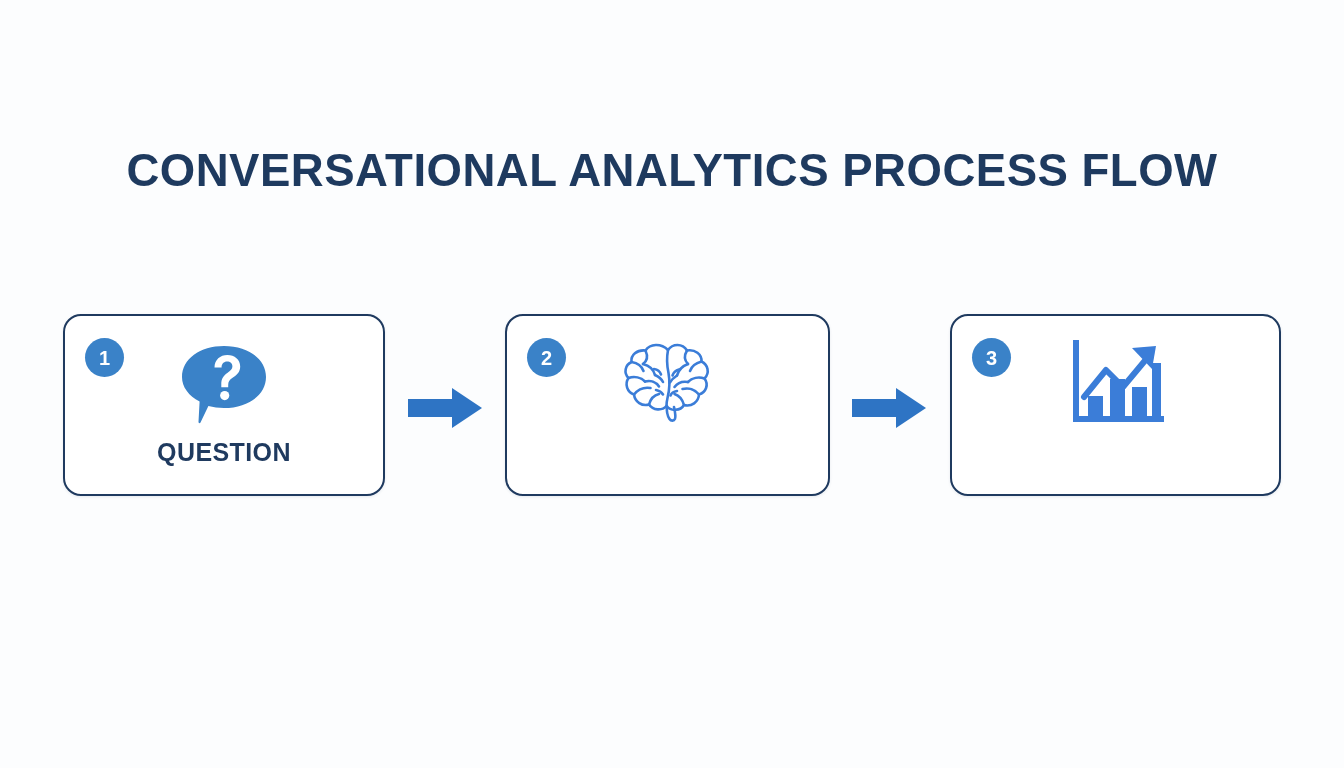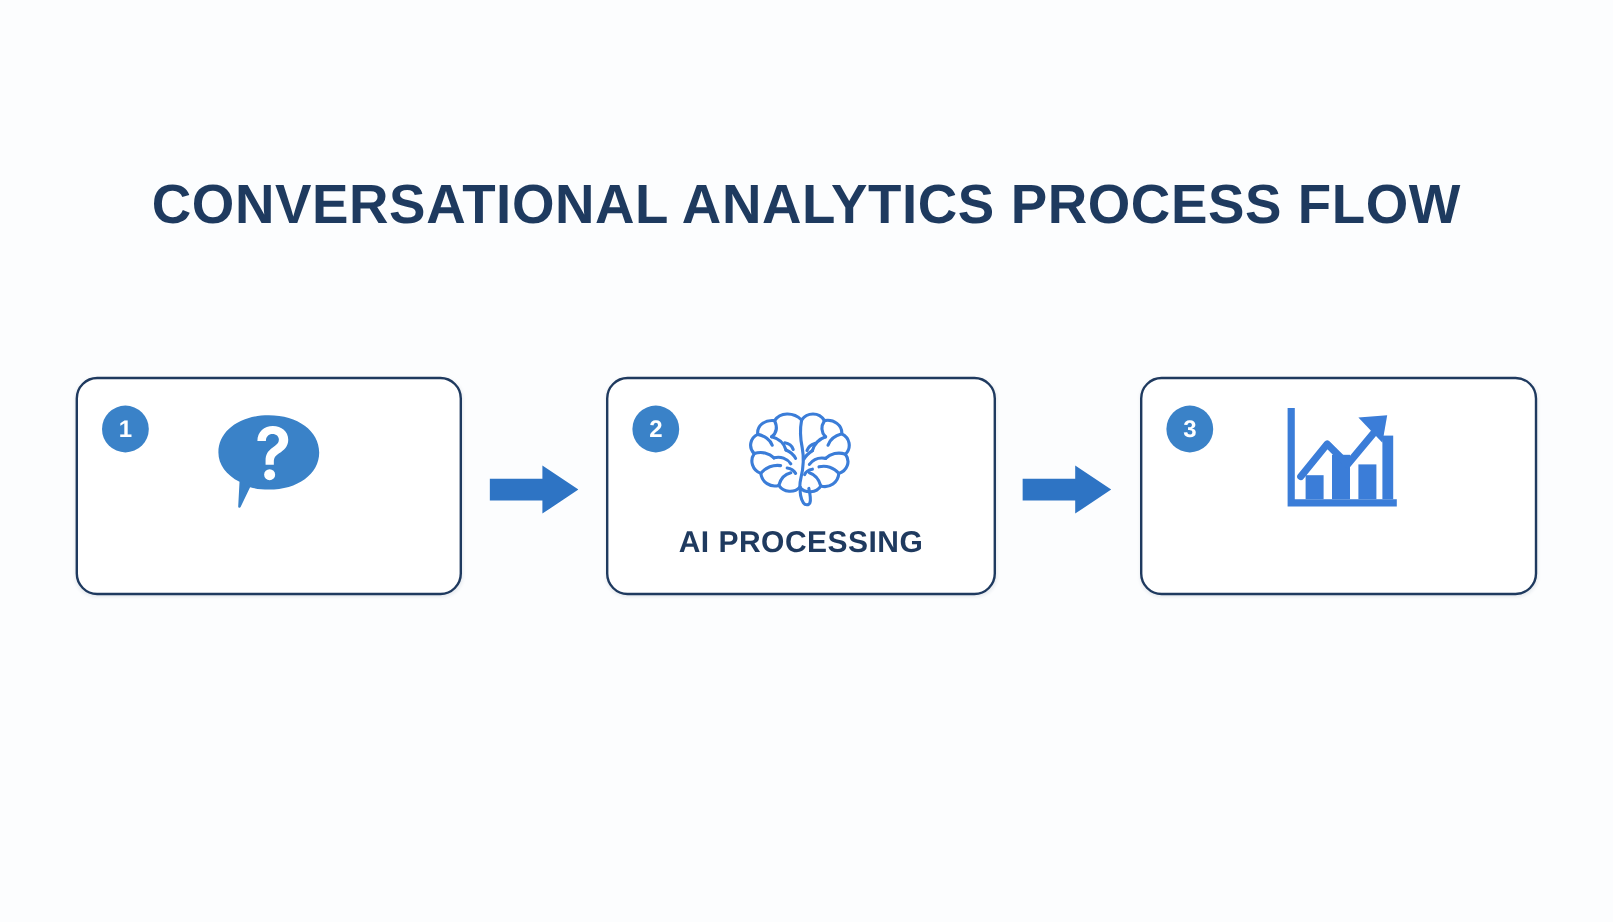--- a/index.html
+++ b/index.html
@@ -118,20 +118,21 @@
                  L22.5 82.5 C22.0 83.6 20.4 83.2 20.5 82.0 L21.6 61.5
                  C10.6 55.8 4 47.0 4 37 C4 19 22 6 46 6 Z" fill="#3a82c8"></path>
         <path d="M36.5 27.5 C36.5 19.8 42.2 15.0 49.4 15.0 C56.6 15.0 62.2 19.6 62.2 26.4
                  C62.2 32.2 58.6 35.0 54.6 37.8 C51.4 40.0 50.2 41.6 50.2 45.0
                  L50.2 47.2 L43.3 47.2 L43.3 44.0 C43.3 38.8 45.2 36.0 49.3 33.0
                  C52.6 30.6 54.4 29.2 54.4 26.5 C54.4 23.4 52.2 21.6 49.1 21.6
                  C45.8 21.6 43.6 23.8 43.6 27.5 Z" fill="#ffffff"></path>
         <circle cx="46.7" cy="55.6" r="4.6" fill="#ffffff"></circle>
       </svg>
     </div>
+    <div class="step-label">QUESTION</div>
   </div>
 
   <div class="flow-arrow arrow-1">
     <svg width="74" height="44" viewBox="0 0 74 44" aria-hidden="true">
       <path d="M0 13 L44 13 L44 2 L74 22 L44 42 L44 31 L0 31 Z" fill="#2e74c4"></path>
     </svg>
   </div>
 
   <div class="step-card card-2">
     <div class="step-badge">2</div>
@@ -168,21 +169,20 @@
           <path d="M70 44 C64.5 43 59.5 45 56.5 49"></path>
           <path d="M59 37.5 C56 39.5 53.5 41.5 52 44.5"></path>
 
           <path d="M36 31 C39.5 31.5 42 33.5 43 36.5"></path>
           <path d="M61 31.5 C57.5 32.5 55.5 34.5 54.5 37.5"></path>
           <path d="M38 52 C41 52.5 43.5 54 45 56.5"></path>
           <path d="M59 53 C56 53.5 53.5 55 52.5 57.5"></path>
         </g>
       </svg>
     </div>
-    <div class="step-label">AI PROCESSING</div>
   </div>
 
   <div class="flow-arrow arrow-2">
     <svg width="74" height="44" viewBox="0 0 74 44" aria-hidden="true">
       <path d="M0 13 L44 13 L44 2 L74 22 L44 42 L44 31 L0 31 Z" fill="#2e74c4"></path>
     </svg>
   </div>
 
   <div class="step-card card-3">
     <div class="step-badge">3</div>

